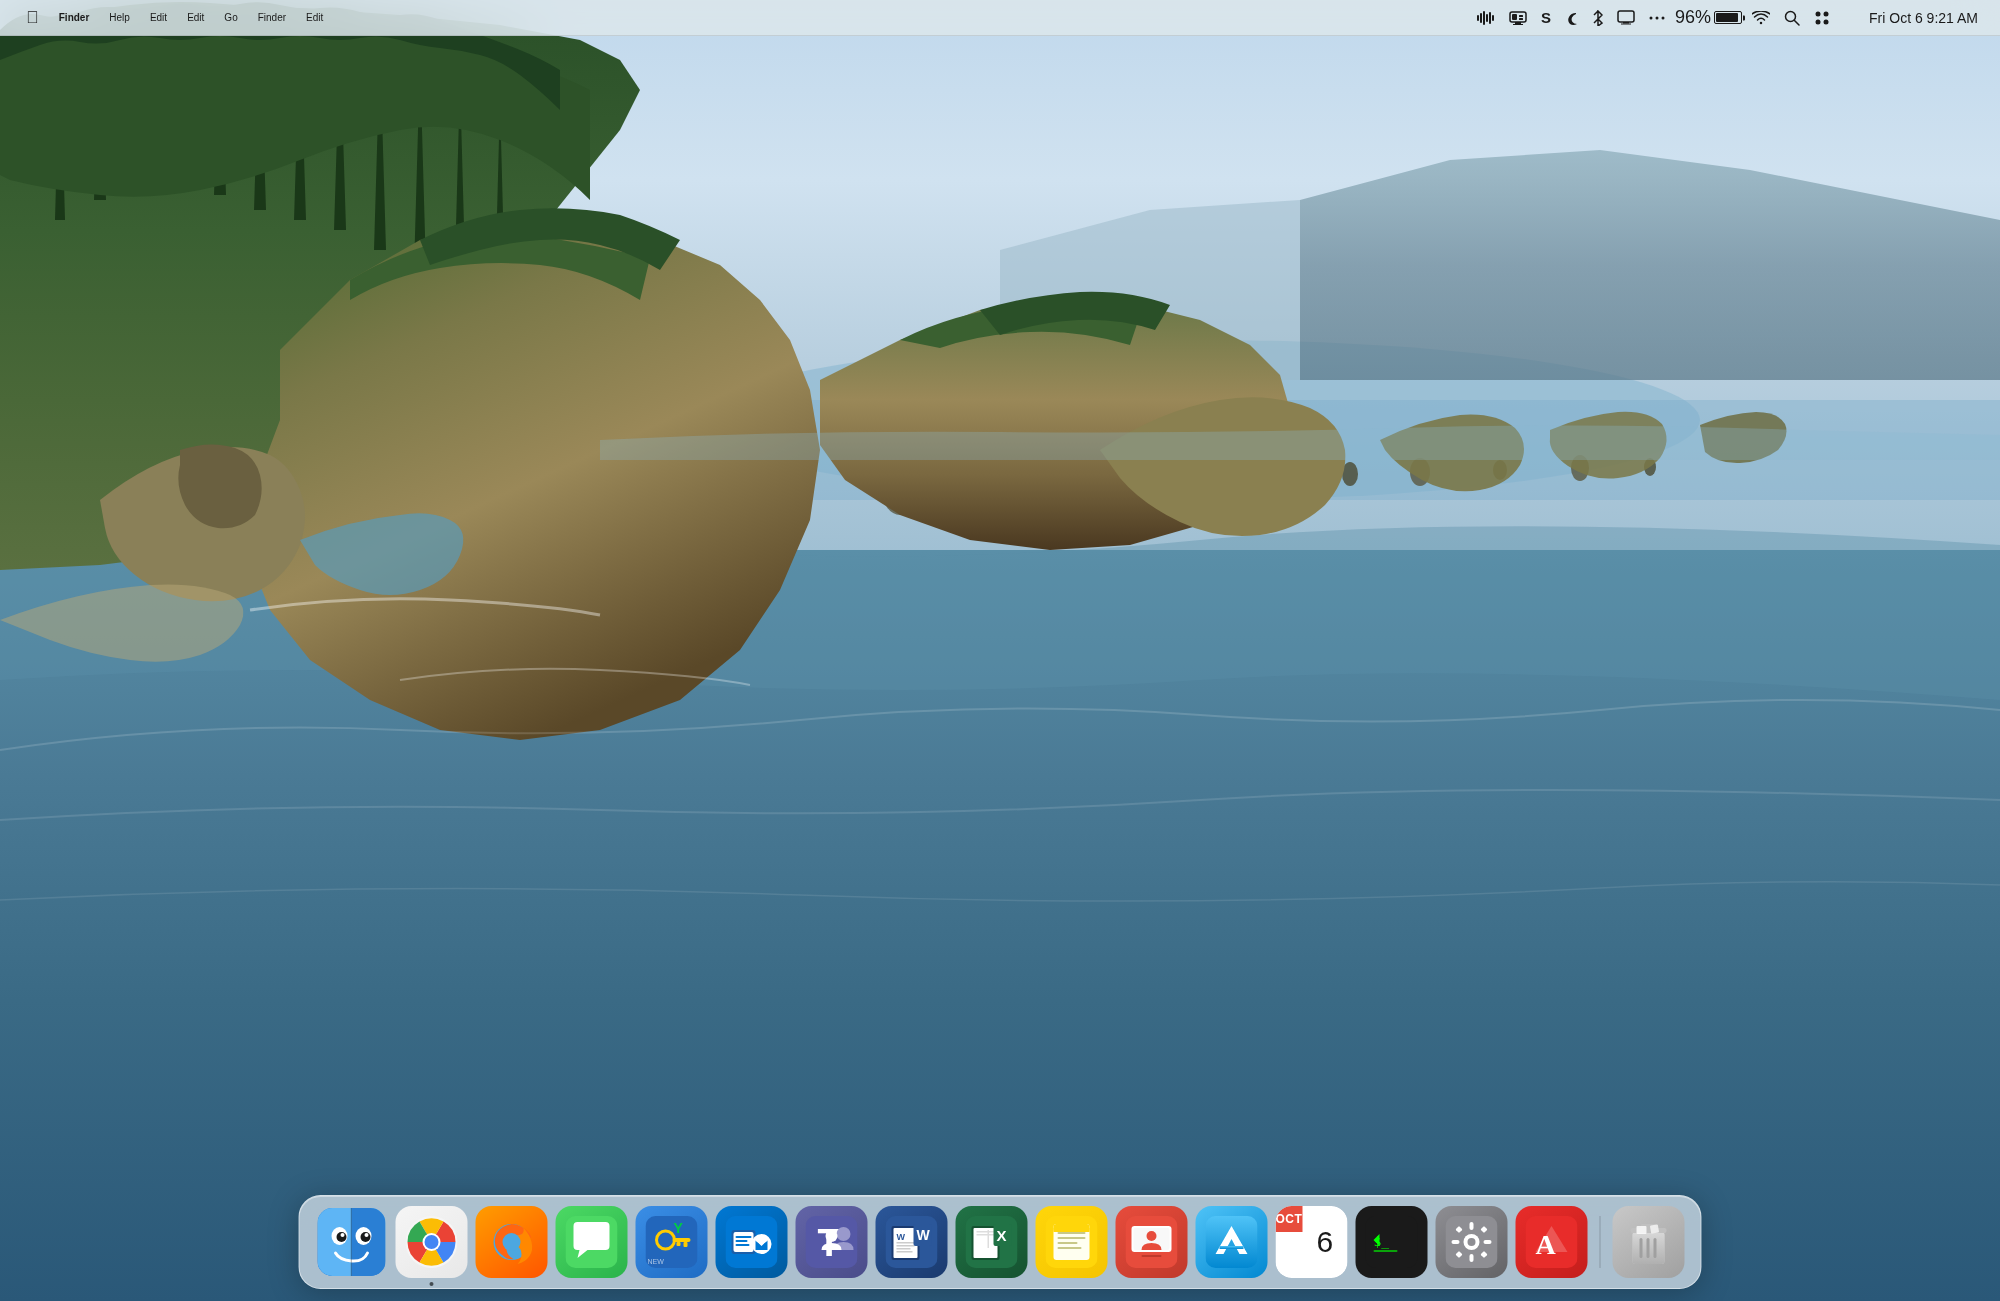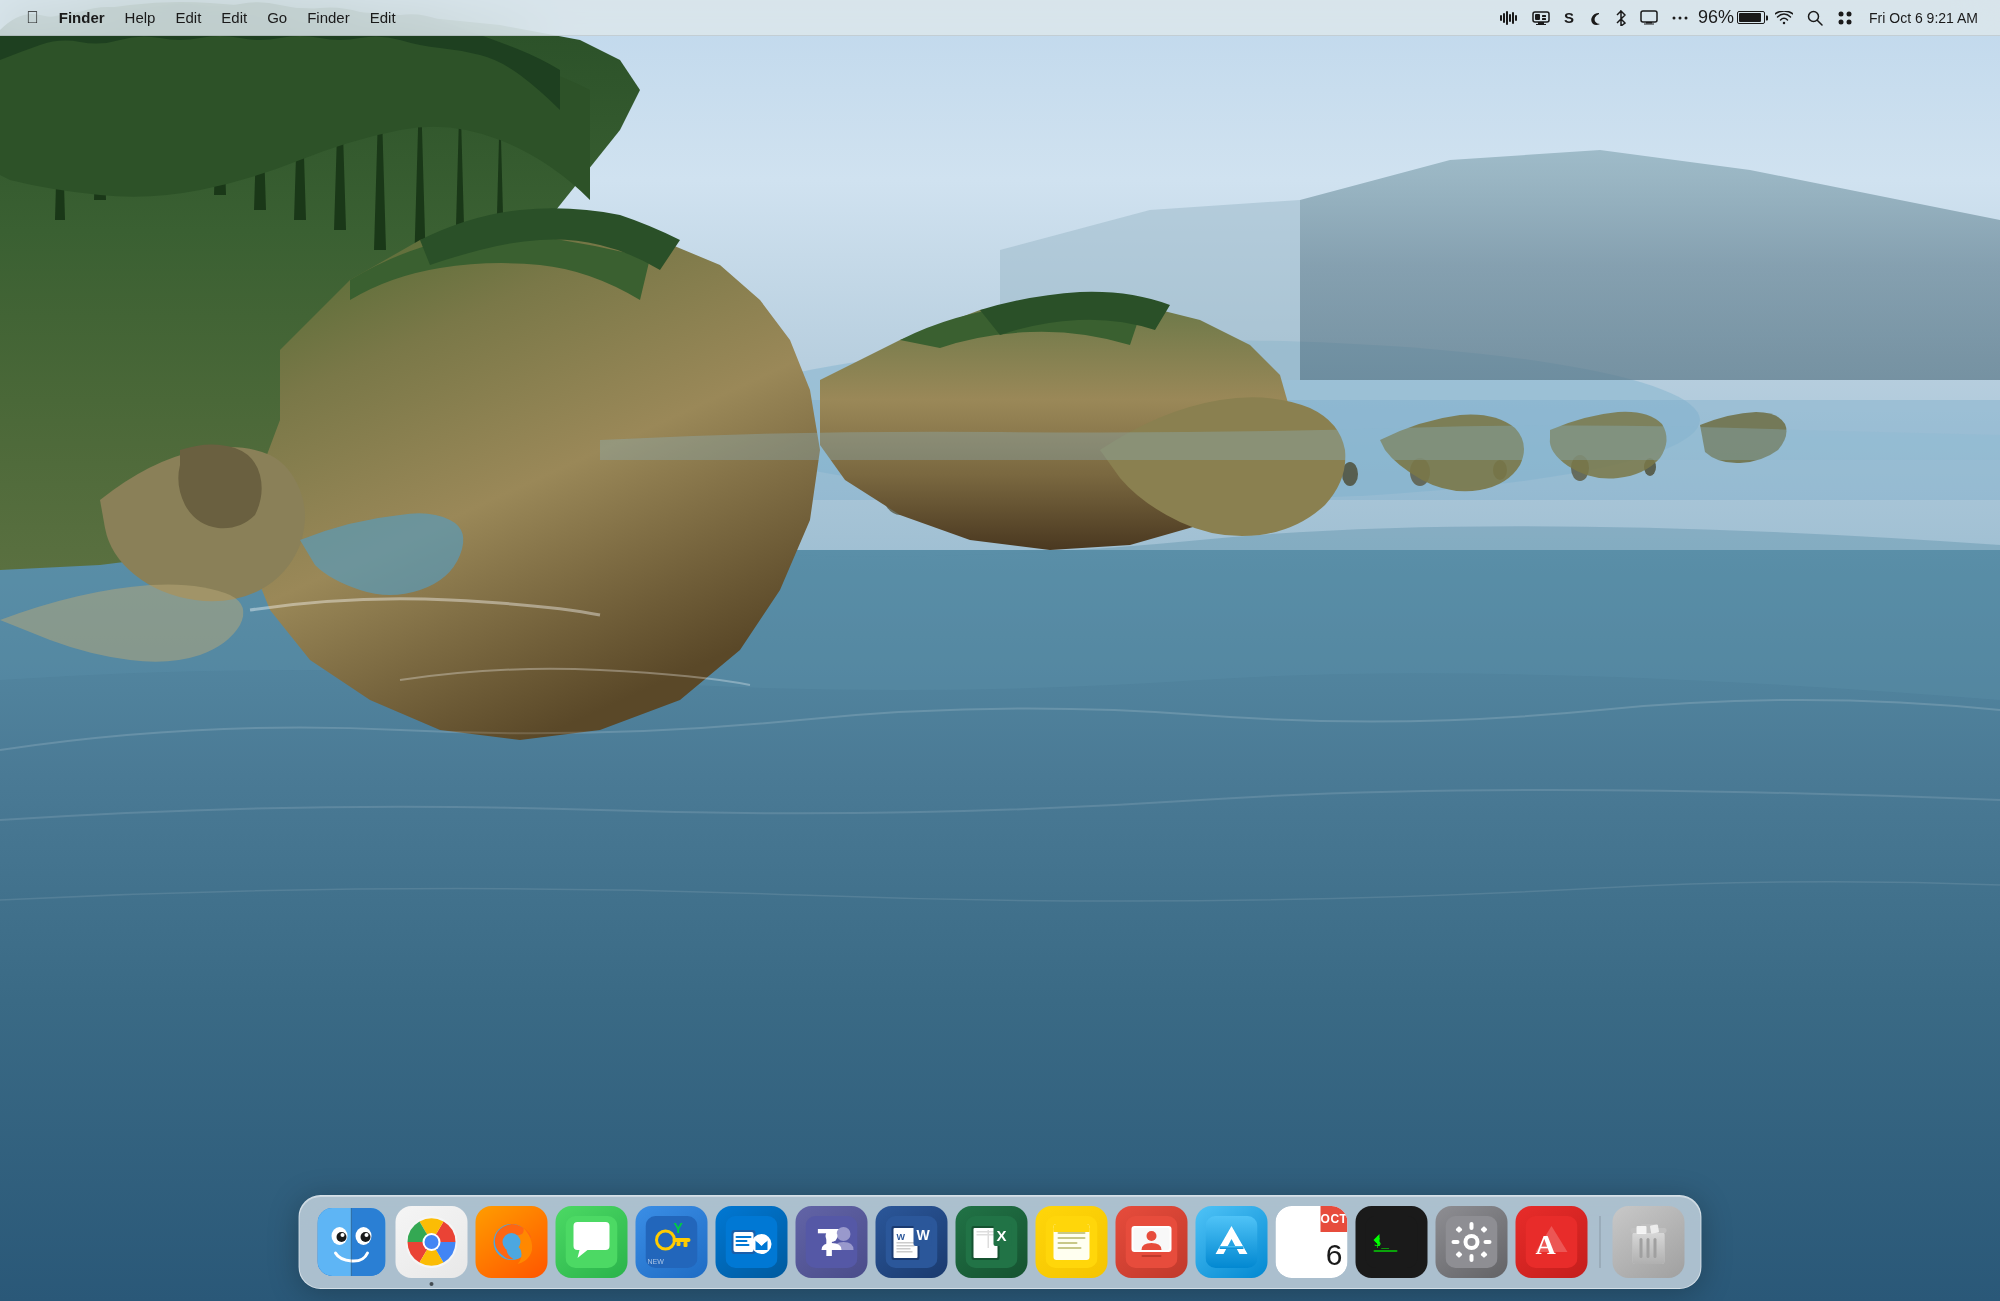--- a/index.html
+++ b/index.html
@@ -55,21 +55,21 @@
 
     #menubar-left {
       display: flex;
       align-items: center;
       gap: 0;
       flex: 1;
     }
 
     .menu-item {
       padding: 4px 10px;
-      font-size: 15px;
+      font-size: 10px;
       font-weight: 400;
       color: #1a1a1a;
       cursor: default;
       border-radius: 5px;
       white-space: nowrap;
     }
 
     .menu-item.active {
       font-weight: 600;
     }
@@ -133,20 +133,21 @@
       background: #1a1a1a;
       border-radius: 1px;
     }
 
     .datetime {
       font-size: 14px;
       color: #1a1a1a;
       font-weight: 400;
       padding: 2px 6px;
       white-space: nowrap;
+      margin-left: 23px;
     }
 
     
     #dock-container {
       position: absolute;
       bottom: 12px;
       left: 50%;
       transform: translateX(-50%);
       z-index: 100;
     }
@@ -232,24 +233,22 @@
     .icon-trash {
       background: linear-gradient(145deg, #c8c8c8 0%, #a0a0a0 100%);
     }
 
     
     .calendar-inner {
       width: 100%;
       height: 100%;
       border-radius: 16px;
       display: flex;
-      flex-direction: column;
       overflow: hidden;
       background: white;
-      padding-left: 45px;
     }
 
     .calendar-header-strip {
       background: #e74c3c;
       height: 26px;
       display: flex;
       align-items: center;
       justify-content: center;
       font-size: 12px;
       font-weight: 600;

